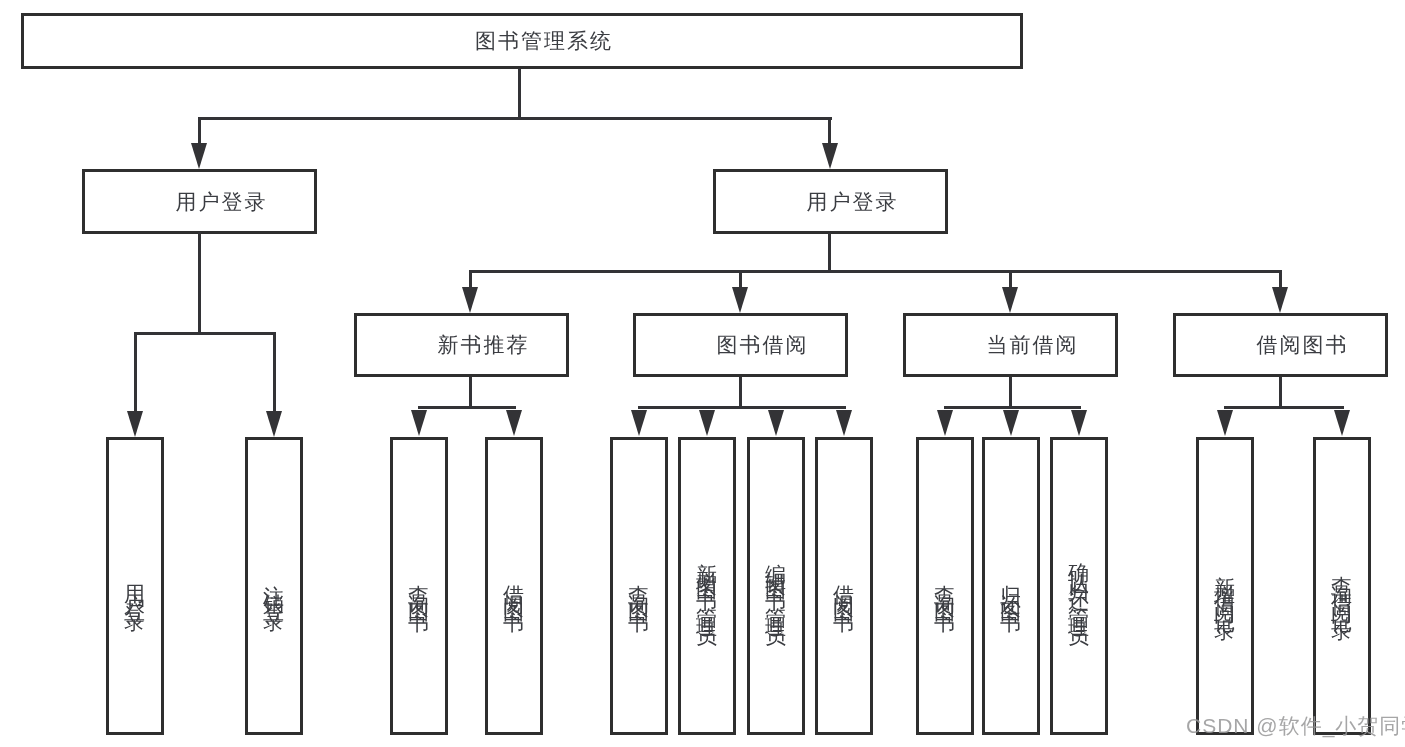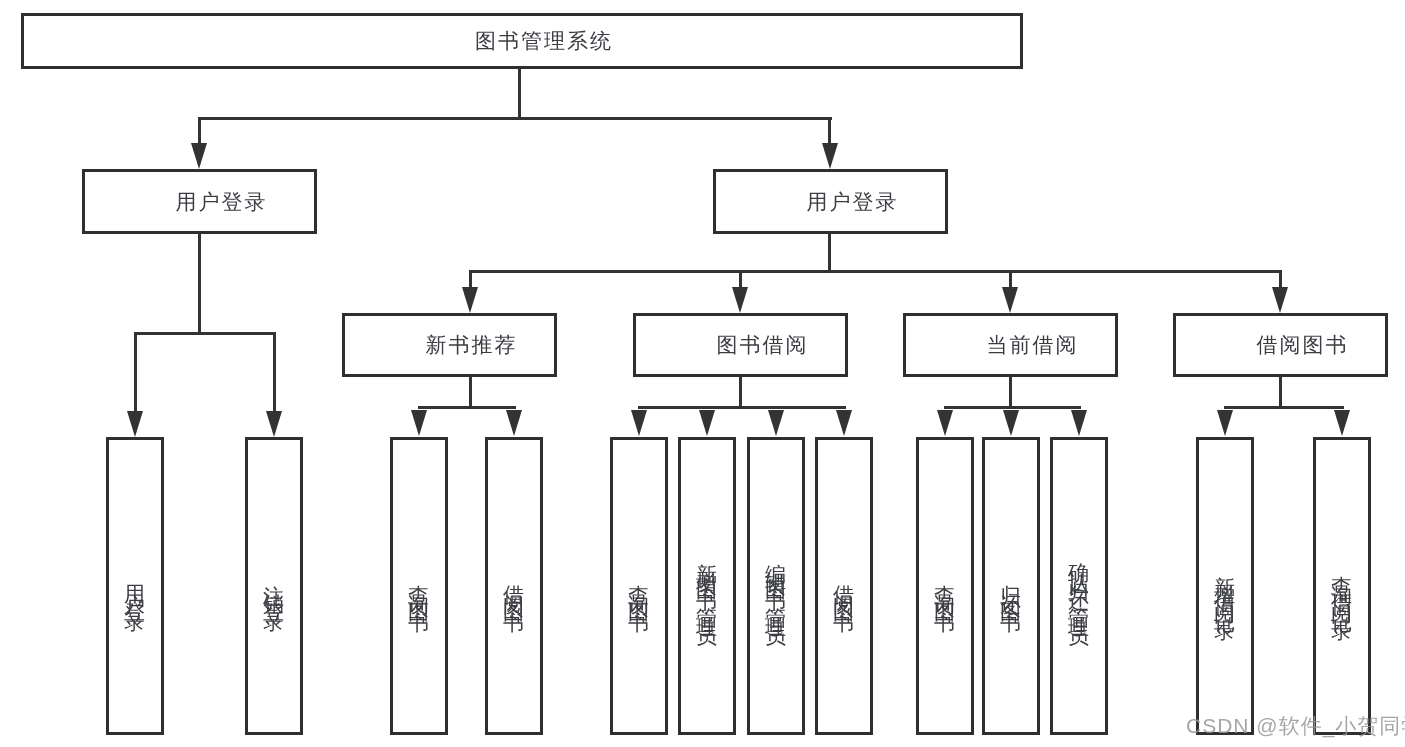--- a/index.html
+++ b/index.html
@@ -45,21 +45,21 @@
   </div>
 
   <div class="box hbox" style="left:82px;top:169px;width:235px;height:65px">
     <span>用户登录</span>
   </div>
 
   <div class="box hbox" style="left:713px;top:169px;width:235px;height:65px">
     <span>用户登录</span>
   </div>
 
-  <div class="box hbox" style="left:342px;top:313px;width:215px;height:64px">
+  <div class="box hbox" style="left:354px;top:313px;width:215px;height:64px">
     <span>新书推荐</span>
   </div>
 
   <div class="box hbox" style="left:633px;top:313px;width:215px;height:64px">
     <span>图书借阅</span>
   </div>
 
   <div class="box hbox" style="left:903px;top:313px;width:215px;height:64px">
     <span>当前借阅</span>
   </div>

